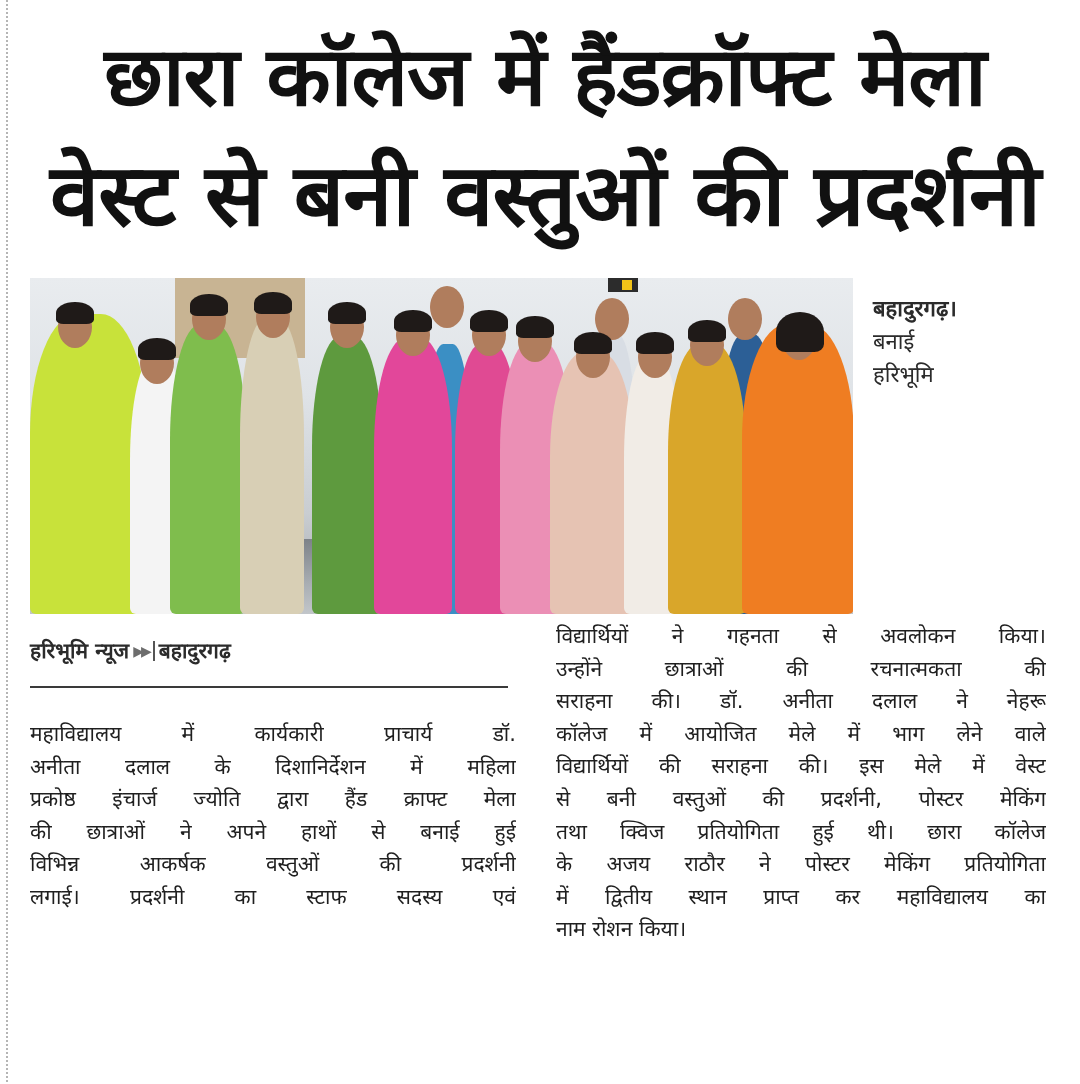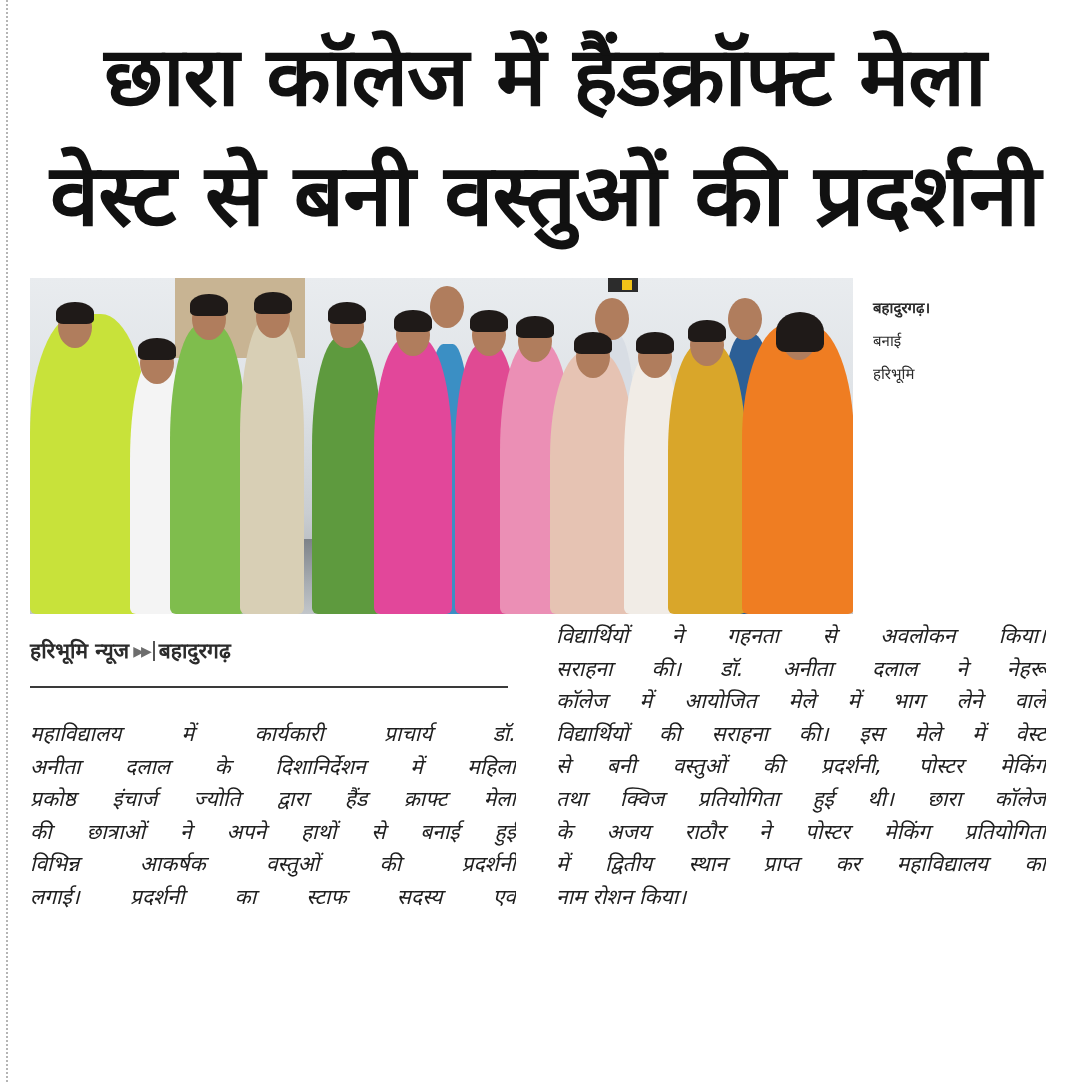--- a/index.html
+++ b/index.html
@@ -106,21 +106,21 @@
       height: 10px;
       background: #f2c318;
     }
 
     .caption {
       position: absolute;
       left: 873px;
       top: 292px;
       width: 190px;
       font-family: "DejaVu Sans", sans-serif;
-      font-size: 15px;
+      font-size: 22px;
       line-height: 33px;
       color: #2b2b2b;
     }
     .caption .place {
       font-weight: bold;
     }
 
     .byline {
       position: absolute;
       left: 30px;
@@ -157,21 +157,20 @@
     }
 
     .col {
       position: absolute;
       font-family: "DejaVu Sans", sans-serif;
       font-size: 21px;
       line-height: 32.6px;
       color: #1f1f1f;
       text-align: justify;
       text-align-last: justify;
-      font-style: italic;
     }
     .col .ln {
       display: block;
       white-space: nowrap;
       text-align-last: justify;
       overflow: hidden;
     }
     .col .ln.last {
       text-align-last: left;
     }
@@ -270,20 +269,21 @@
   <span class="ln">महाविद्यालय में कार्यकारी प्राचार्य  डॉ.</span>
   <span class="ln">अनीता दलाल के दिशानिर्देशन में महिला</span>
   <span class="ln">प्रकोष्ठ इंचार्ज ज्योति द्वारा  हैंड क्राफ्ट मेला</span>
   <span class="ln">की छात्राओं ने अपने हाथों से बनाई हुई</span>
   <span class="ln">विभिन्न आकर्षक वस्तुओं की प्रदर्शनी</span>
   <span class="ln">लगाई।  प्रदर्शनी का स्टाफ सदस्य एवं</span>
 </div>
 
 <div class="col col-right">
   <span class="ln">विद्यार्थियों ने गहनता से अवलोकन किया।</span>
+  <span class="ln">उन्होंने छात्राओं की रचनात्मकता की</span>
   <span class="ln">सराहना की। डॉ. अनीता दलाल ने नेहरू</span>
   <span class="ln">कॉलेज में आयोजित मेले में भाग लेने वाले</span>
   <span class="ln">विद्यार्थियों की सराहना की। इस  मेले में वेस्ट</span>
   <span class="ln">से बनी वस्तुओं की प्रदर्शनी, पोस्टर मेकिंग</span>
   <span class="ln">तथा क्विज प्रतियोगिता हुई थी। छारा कॉलेज</span>
   <span class="ln">के अजय राठौर ने पोस्टर मेकिंग प्रतियोगिता</span>
   <span class="ln">में द्वितीय स्थान प्राप्त कर महाविद्यालय का</span>
   <span class="ln last">नाम रोशन किया।</span>
 </div>
 

